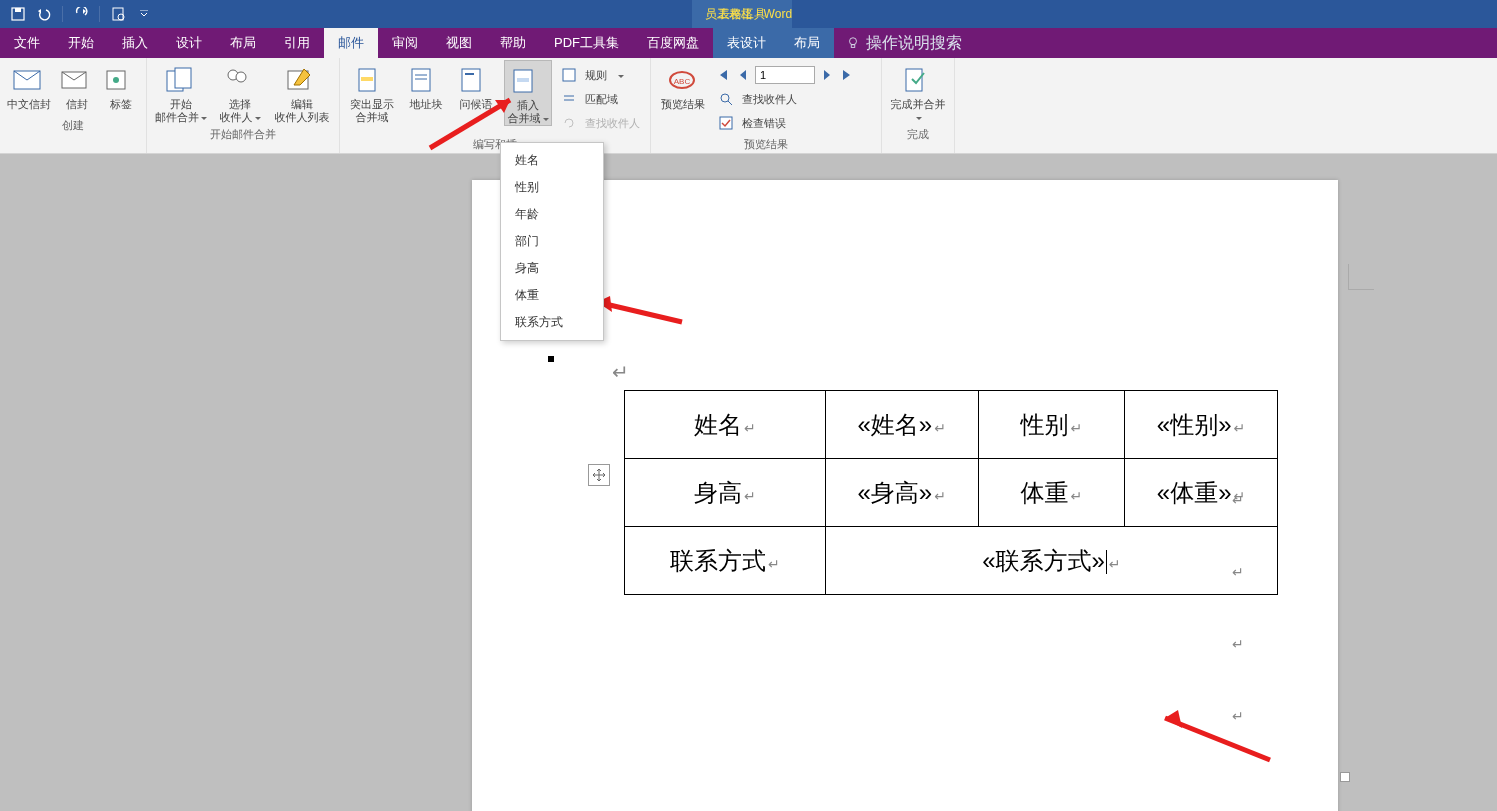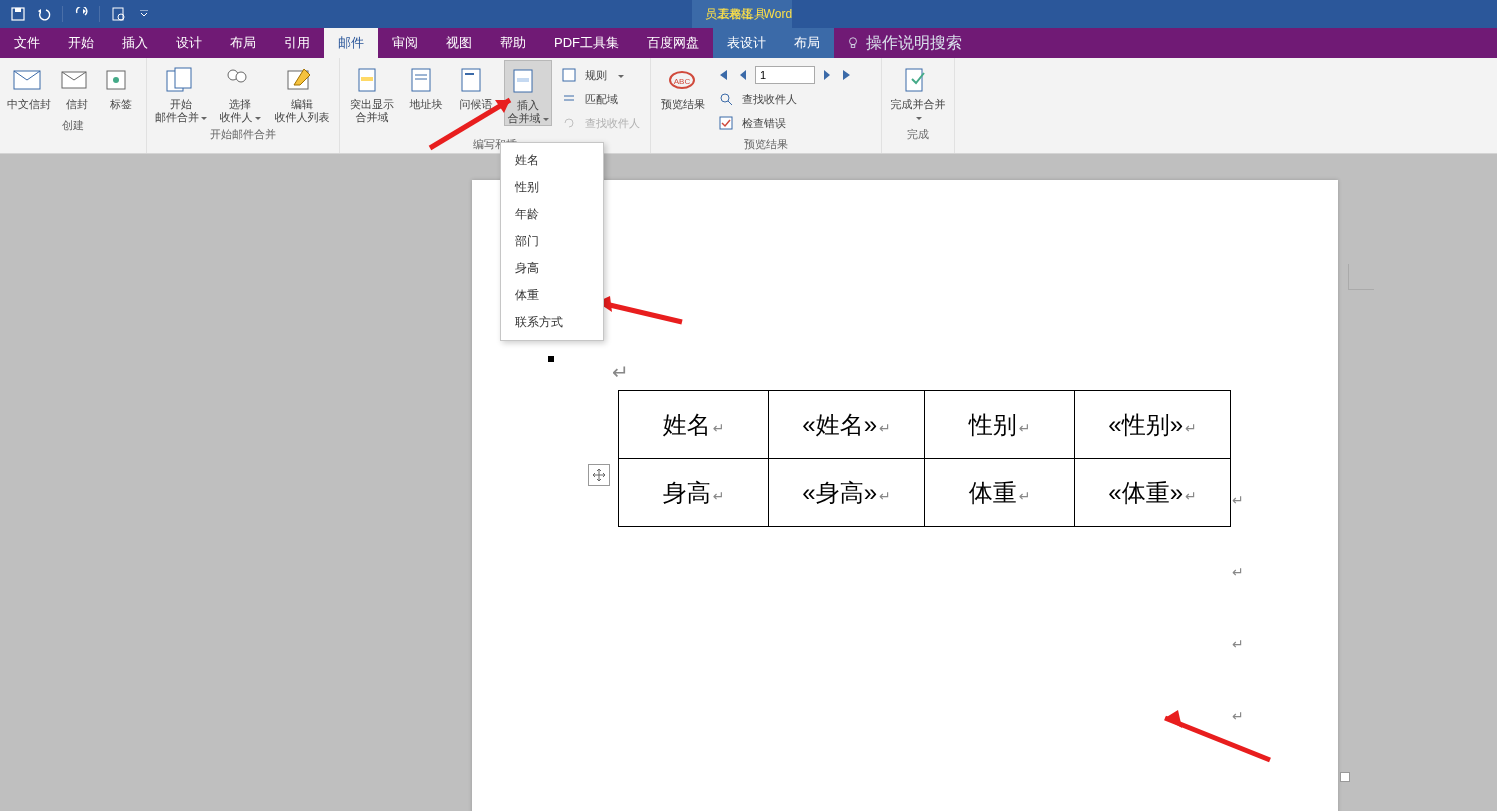--- a/index.html
+++ b/index.html
@@ -39,21 +39,21 @@
 .dd-arrow::after { content: ""; display: inline-block; border-top: 3px solid #666; border-left: 3px solid transparent; border-right: 3px solid transparent; margin-left: 2px; vertical-align: middle; }
 
 
 .docarea { position: absolute; top: 154px; bottom: 0; left: 0; right: 0; background: #bfbfbf; }
 .page { position: absolute; left: 472px; top: 26px; width: 866px; height: 760px; background: #fff; box-shadow: 0 0 4px rgba(0,0,0,.2); }
 .page-inner { padding: 150px 60px 0 140px; }
 .doc-title { font-size: 30px; font-weight: 400; text-align: center; color: #000; }
 .doc-title .enter { color: #888; font-size: 18px; vertical-align: middle; }
 .blank-enter { font-size: 20px; color: #888; margin: 30px 0 6px 0; }
 .table-anchor { position: absolute; left: 116px; top: 284px; width:22px;height:22px; border:1px solid #999; display:flex;align-items:center;justify-content:center; background:#fff;}
-.infotable { border-collapse: collapse; margin-left: 6px; border-radius: 27px; }
+.infotable { border-collapse: collapse; margin-left: 12px; border-radius: 27px; }
 .infotable td { border: 1.5px solid #000; height: 68px; font-size: 24px; text-align: center; color: #000; }
 .c1 { width: 150px; } .c2 { width: 156px; } .c3 { width: 150px; } .c4 { width: 156px; }
 .cw { width: 206px; } .cww { width: 406px; }
 .em { color: #000; }
 .ret { color: #888; font-size: 14px; margin-left:2px;}
 .row-end { position:absolute; font-size:14px; color:#888;}
 .caret { display:inline-block; width:0; height:24px; border-left:1px solid #000; vertical-align:middle; margin-left:1px;}
 .dot { position:absolute; left:76px; top:176px; width:6px; height:6px; background:#000;}
 .corner { position:absolute; width:26px; height:26px; }
 .corner.tr { right:-36px; top:84px; border-bottom:1px solid #aaa; border-left:1px solid #aaa;}
@@ -367,20 +367,24 @@
           <td class="c2"><span>«姓名»</span><span class="ret">↵</span></td>
           <td class="c3"><span>性别</span><span class="ret">↵</span></td>
           <td class="c4"><span>«性别»</span><span class="ret">↵</span></td>
         </tr>
         <tr>
           <td class="c1"><span>身高</span><span class="ret">↵</span></td>
           <td class="c2"><span>«身高»</span><span class="ret">↵</span></td>
           <td class="c3"><span>体重</span><span class="ret">↵</span></td>
           <td class="c4"><span>«体重»</span><span class="ret">↵</span></td>
         </tr>
+        <tr>
+          <td class="cw"><span>联系方式</span><span class="ret">↵</span></td>
+          <td class="cww" colspan="3"><span>«联系方式»</span><span class="caret"></span><span class="ret">↵</span></td>
+        </tr>
       </tbody>
         </table>
 
       <span class="row-end" style="left:760px; top:312px;">↵</span>
       <span class="row-end" style="left:760px; top:384px;">↵</span>
       <span class="row-end" style="left:760px; top:456px;">↵</span>
       <span class="row-end" style="left:760px; top:528px;">↵</span>
       <div class="resize-handle"></div>
     </div>
   </div>

